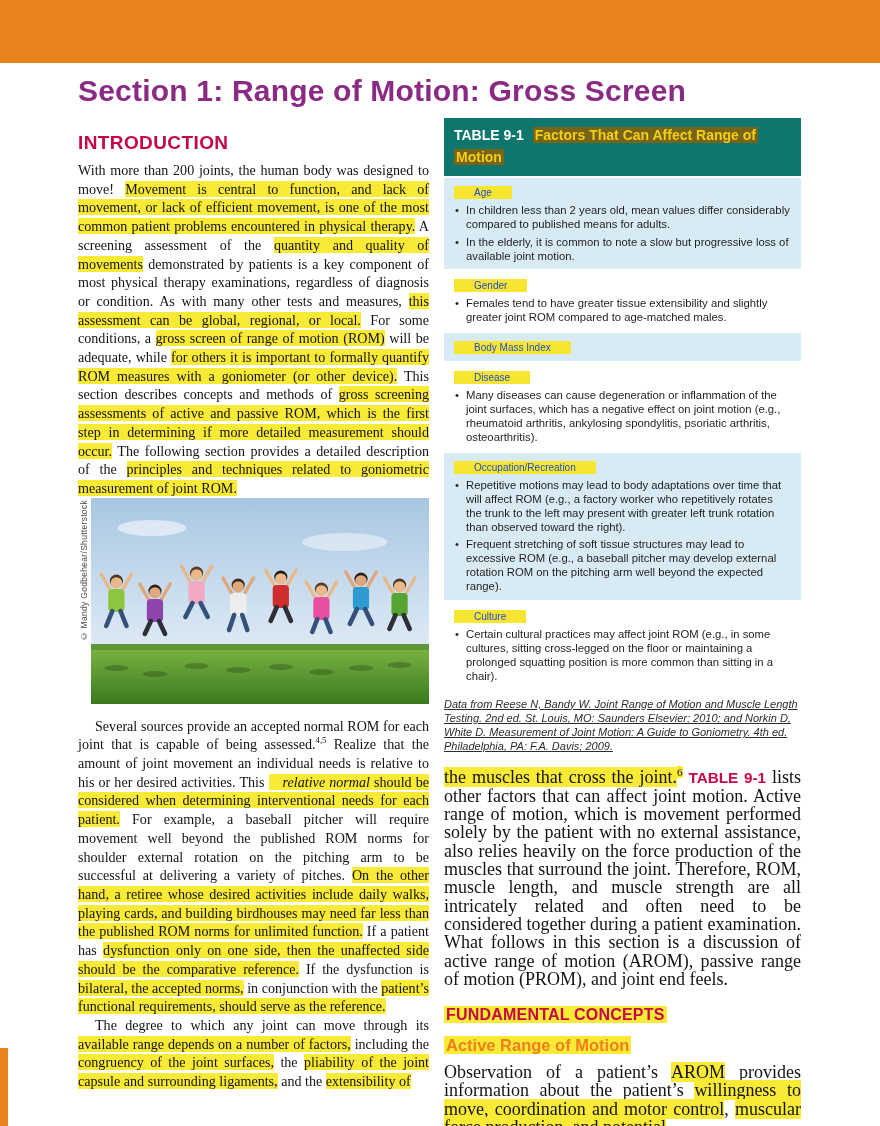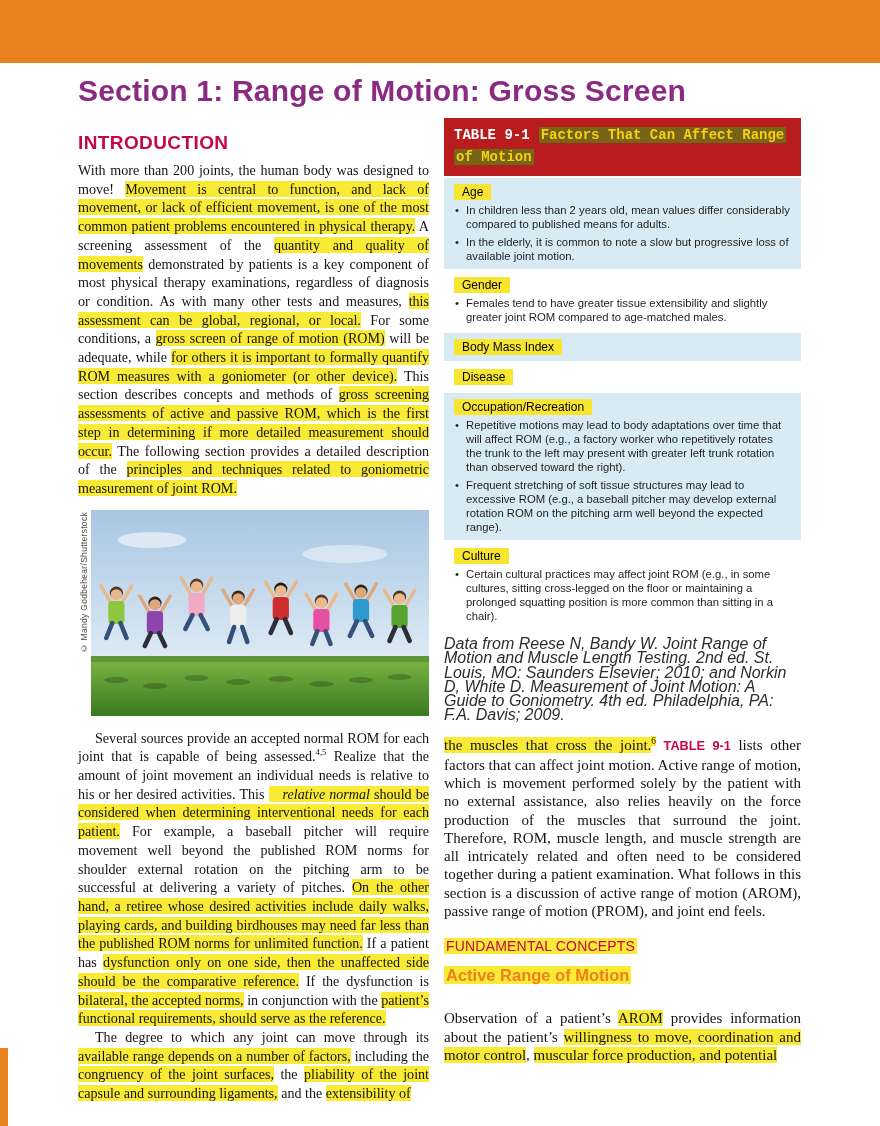--- a/index.html
+++ b/index.html
@@ -23,21 +23,21 @@
 
   .intro-heading {
     font-family:"Liberation Sans", sans-serif; font-weight:700; font-size:19px;
     color:#C5074A; letter-spacing:0.4px; margin-bottom:7px;
   }
 
   .body {
     font-family:"Liberation Serif", serif; font-size:14.1px; line-height:18.7px;
     text-align:justify; color:#131313;
   }
-  .p-first { margin-bottom:12px; }
+  .p-first { }
   .indent { text-indent:17px; }
 
   .hl {
     background:#F9EA36;
     box-decoration-break:clone; -webkit-box-decoration-break:clone;
   }
   .it { font-style:italic;padding-left:14px; }
   .sup { font-size:0.62em; vertical-align:super; line-height:0; }
   .ref {
     color:#C5074A; font-family:"Liberation Sans", sans-serif; font-weight:700;
@@ -51,56 +51,56 @@
     writing-mode:vertical-rl; transform:rotate(180deg);
     font-family:"Liberation Sans", sans-serif; font-size:8.5px; color:#4a4a4a;
     white-space:nowrap; letter-spacing:0.3px;
   }
   .photo { width:338px; height:206px; }
   .photo svg { display:block; width:100%; height:100%; }
 
   
   .tbl { width:357px; }
   .tbl-header {
-    background:#b91c1c; padding:6px 10px 7px;
-    font-family:Liberation Mono, monospace; line-height:1.4;
+    background:#0f766e; padding:6px 10px 7px;
+    font-family:Liberation Sans, sans-serif; line-height:1.4;
   }
   .tbl-num { color:#ffffff; font-weight:700; font-size:14px; margin-right:9px; }
   .tbl-title {
     color:#F7CE14; font-weight:700; font-size:14px; background:#766417;
     padding:0 2px; box-decoration-break:clone; -webkit-box-decoration-break:clone;
   }
   .tsec { padding:4px 10px 6px; margin-top:2px; }
   .tsec.tint { background:#D8EBF5; }
   .tsec-label {
     background:#F7E52F; font-family:"Liberation Sans", sans-serif;
-    font-size:12px; color:#000000; padding:1px 8px;
+    font-size:10px; color:#1d4ed8; padding:1px 20px;
   }
   .tsec-bullets { list-style:none; margin-top:4px; }
   .tsec-bullets li {
     font-family:"Liberation Sans", sans-serif; font-size:11.3px; line-height:13.9px;
     color:#1e1e1e; padding-left:12px; position:relative; margin-bottom:4px;
   }
   .tsec-bullets li:last-child { margin-bottom:0; }
   .tsec-bullets li::before { content:"•"; position:absolute; left:1px; top:0; }
 
   .tbl-source {
     font-family:"Liberation Sans", sans-serif; font-style:italic;
-    font-size:16px; line-height:14.2px; color:#2c2c2c; margin:7px 0 14px;
-  }
-
-  .col-right .body { font-size:15px; line-height:18.3px; }
+    font-size:11px; line-height:14.2px; color:#2c2c2c; margin:7px 0 14px;text-decoration:underline;
+  }
+
+  .col-right .body { font-size:18px; line-height:18.3px; }
 
   .fundamental-heading {
     margin-top:18px;
-    font-family:"Liberation Sans", sans-serif; font-weight:400; font-size:14px;
+    font-family:"Liberation Sans", sans-serif; font-weight:700; font-size:16px;
     color:#C5074A; letter-spacing:0.2px;
   }
   .arom-heading {
-    margin-top:12px; margin-bottom:24px;
+    margin-top:12px; margin-bottom:8px;
     font-family:"Liberation Sans", sans-serif; font-weight:700; font-size:16.5px;
     color:#EE7E20;
   }
   .fundamental-heading .hl, .arom-heading .hl { padding:0 2px; }
 </style>
 </head>
 <body>
 
 <div class="page">
   <div class="top-band"></div>
@@ -227,20 +227,23 @@
             <div class="tsec-label-row"><span class="tsec-label">Gender</span></div>
             <ul class="tsec-bullets">
               <li>Females tend to have greater tissue extensibility and slightly greater joint ROM compared to age-matched males.</li>
             </ul>
           </div>
           <div class="tsec tint">
             <div class="tsec-label-row"><span class="tsec-label">Body Mass Index</span></div>
           </div>
           <div class="tsec">
             <div class="tsec-label-row"><span class="tsec-label">Disease</span></div>
+            <ul class="tsec-bullets">
+              <li>Many diseases can cause degeneration or inflammation of the joint surfaces, which has a negative effect on joint motion (e.g., rheumatoid arthritis, ankylosing spondylitis, psoriatic arthritis, osteoarthritis).</li>
+            </ul>
           </div>
           <div class="tsec tint">
             <div class="tsec-label-row"><span class="tsec-label">Occupation/Recreation</span></div>
             <ul class="tsec-bullets">
               <li>Repetitive motions may lead to body adaptations over time that will affect ROM (e.g., a factory worker who repetitively rotates the trunk to the left may present with greater left trunk rotation than observed toward the right).</li>
               <li>Frequent stretching of soft tissue structures may lead to excessive ROM (e.g., a baseball pitcher may develop external rotation ROM on the pitching arm well beyond the expected range).</li>
             </ul>
           </div>
           <div class="tsec">
             <div class="tsec-label-row"><span class="tsec-label">Culture</span></div>

